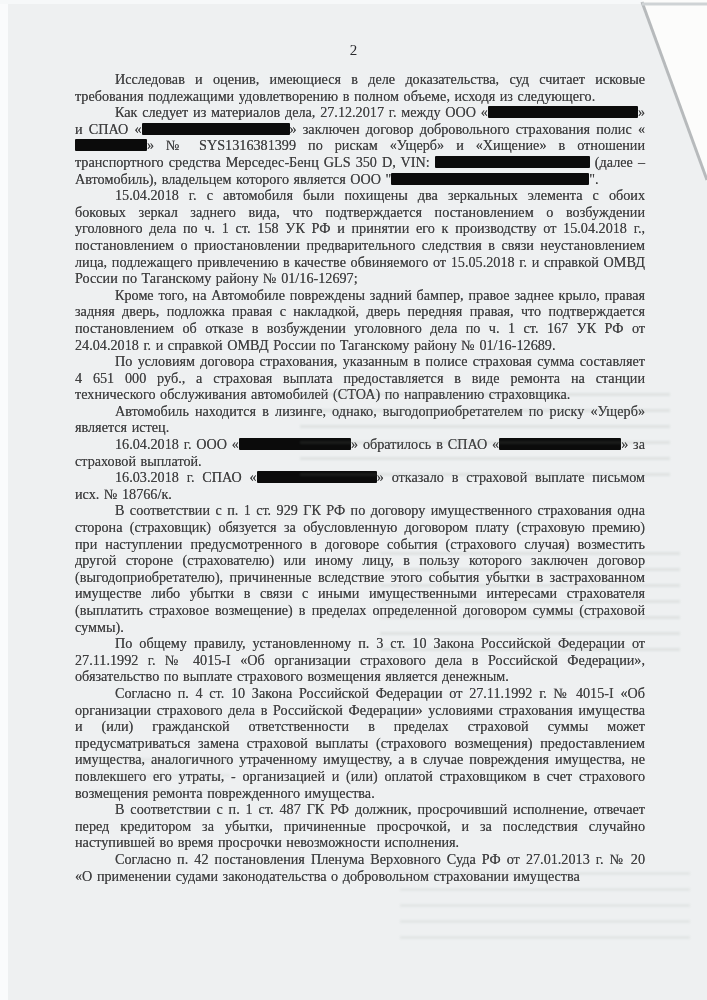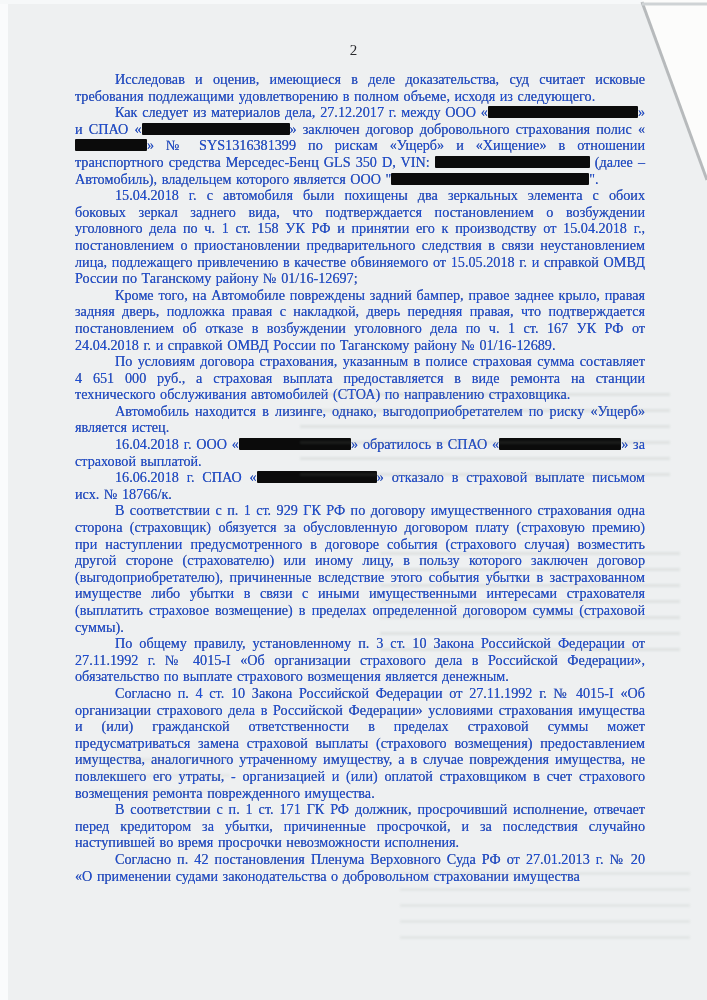--- a/index.html
+++ b/index.html
@@ -53,21 +53,21 @@
   .doc-body {
     padding: 12px 62px 0 75px;
     box-sizing: border-box;
   }
   .para {
     margin: 0;
     text-indent: 40px;
     text-align: justify;
     font-size: 14.2px;
     line-height: 16.6px;
-    color: #1d4ed8;
+    color: #404040;
     text-shadow: 0 0 0.5px rgba(25,25,32,0.65);
     word-spacing: 1px;
   }
   .redaction {
     display: inline-block;
     height: 12px;
     background: #0b0b0b;
     vertical-align: -1px;
     border-radius: 1px;
   }
@@ -88,25 +88,25 @@
   <p class="page-number">2</p>
 
   <div class="doc-body">
       <p class="para"><span>Исследовав и оценив, имеющиеся в деле доказательства, суд считает исковые требования подлежащими удовлетворению в полном объеме, исходя из следующего.</span></p>
       <p class="para"><span>Как следует из материалов дела, 27.12.2017 г. между ООО «</span><span class="redaction" style="width: 150px;"></span><span>» и СПАО «</span><span class="redaction" style="width: 148px;"></span><span>» заключен договор добровольного страхования полис «</span><span class="redaction" style="width: 72px;"></span><span>» № SYS1316381399 по рискам «Ущерб» и «Хищение» в отношении транспортного средства Мерседес-Бенц GLS 350 D, VIN: </span><span class="redaction" style="width: 155px;"></span><span> (далее – Автомобиль), владельцем которого является ООО "</span><span class="redaction" style="width: 198px;"></span><span>".</span></p>
       <p class="para"><span>15.04.2018 г. с автомобиля были похищены два зеркальных элемента с обоих боковых зеркал заднего вида, что подтверждается постановлением о возбуждении уголовного дела по ч. 1 ст. 158 УК РФ и принятии его к производству от 15.04.2018 г., постановлением о приостановлении предварительного следствия в связи неустановлением лица, подлежащего привлечению в качестве обвиняемого от 15.05.2018 г. и справкой ОМВД России по Таганскому району № 01/16-12697;</span></p>
       <p class="para"><span>Кроме того, на Автомобиле повреждены задний бампер, правое заднее крыло, правая задняя дверь, подложка правая с накладкой, дверь передняя правая, что подтверждается постановлением об отказе в возбуждении уголовного дела по ч. 1 ст. 167 УК РФ от 24.04.2018 г. и справкой ОМВД России по Таганскому району № 01/16-12689.</span></p>
       <p class="para"><span>По условиям договора страхования, указанным в полисе страховая сумма составляет 4 651 000 руб., а страховая выплата предоставляется в виде ремонта на станции технического обслуживания автомобилей (СТОА) по направлению страховщика.</span></p>
       <p class="para"><span>Автомобиль находится в лизинге, однако, выгодоприобретателем по риску «Ущерб» является истец.</span></p>
       <p class="para"><span>16.04.2018 г. ООО «</span><span class="redaction" style="width: 112px;"></span><span>» обратилось в СПАО «</span><span class="redaction" style="width: 122px;"></span><span>» за страховой выплатой.</span></p>
-      <p class="para"><span>16.06.2018 г. СПАО «</span><span class="redaction" style="width: 120px;"></span><span>» отказало в страховой выплате письмом исх. № 18766/к.</span></p>
+      <p class="para"><span>16.03.2018 г. СПАО «</span><span class="redaction" style="width: 120px;"></span><span>» отказало в страховой выплате письмом исх. № 18766/к.</span></p>
       <p class="para"><span>В соответствии с п. 1 ст. 929 ГК РФ по договору имущественного страхования одна сторона (страховщик) обязуется за обусловленную договором плату (страховую премию) при наступлении предусмотренного в договоре события (страхового случая) возместить другой стороне (страхователю) или иному лицу, в пользу которого заключен договор (выгодоприобретателю), причиненные вследствие этого события убытки в застрахованном имуществе либо убытки в связи с иными имущественными интересами страхователя (выплатить страховое возмещение) в пределах определенной договором суммы (страховой суммы).</span></p>
       <p class="para"><span>По общему правилу, установленному п. 3 ст. 10 Закона Российской Федерации от 27.11.1992 г. № 4015-I «Об организации страхового дела в Российской Федерации», обязательство по выплате страхового возмещения является денежным.</span></p>
       <p class="para"><span>Согласно п. 4 ст. 10 Закона Российской Федерации от 27.11.1992 г. № 4015-I «Об организации страхового дела в Российской Федерации» условиями страхования имущества и (или) гражданской ответственности в пределах страховой суммы может предусматриваться замена страховой выплаты (страхового возмещения) предоставлением имущества, аналогичного утраченному имуществу, а в случае повреждения имущества, не повлекшего его утраты, - организацией и (или) оплатой страховщиком в счет страхового возмещения ремонта поврежденного имущества.</span></p>
-      <p class="para"><span>В соответствии с п. 1 ст. 171 ГК РФ должник, просрочивший исполнение, отвечает перед кредитором за убытки, причиненные просрочкой, и за последствия случайно наступившей во время просрочки невозможности исполнения.</span></p>
+      <p class="para"><span>В соответствии с п. 1 ст. 487 ГК РФ должник, просрочивший исполнение, отвечает перед кредитором за убытки, причиненные просрочкой, и за последствия случайно наступившей во время просрочки невозможности исполнения.</span></p>
       <p class="para"><span>Согласно п. 42 постановления Пленума Верховного Суда РФ от 27.01.2013 г. № 20 «О применении судами законодательства о добровольном страховании имущества</span></p>
     </div>
 
   <svg class="fold" viewBox="0 0 92 182" xmlns="http://www.w3.org/2000/svg">
     <polygon points="27,0 92,0 92,182" fill="#fcfcfb"></polygon>
     <line x1="27" y1="2" x2="92" y2="180" stroke="#b7babc" stroke-width="3"></line>
     <line x1="27" y1="4" x2="92" y2="4" stroke="#cfd3d5" stroke-width="3"></line>
   </svg>
 
 </div>

